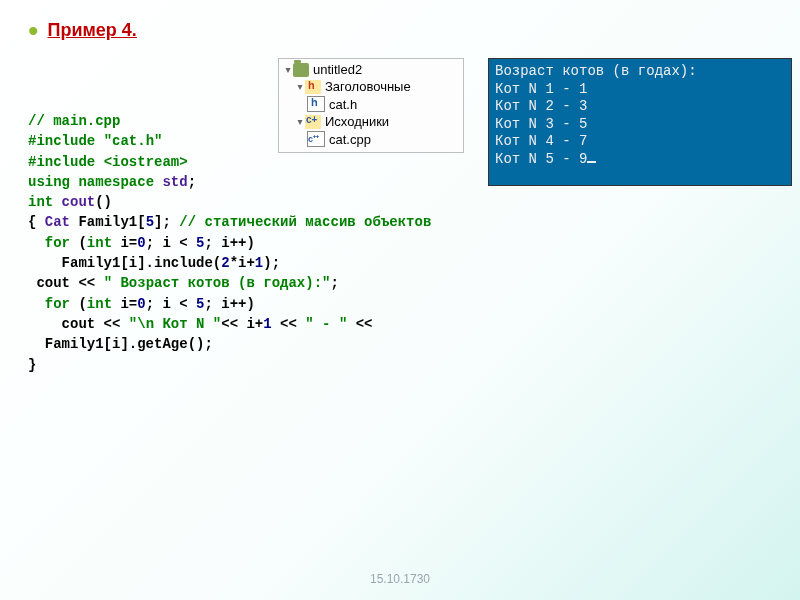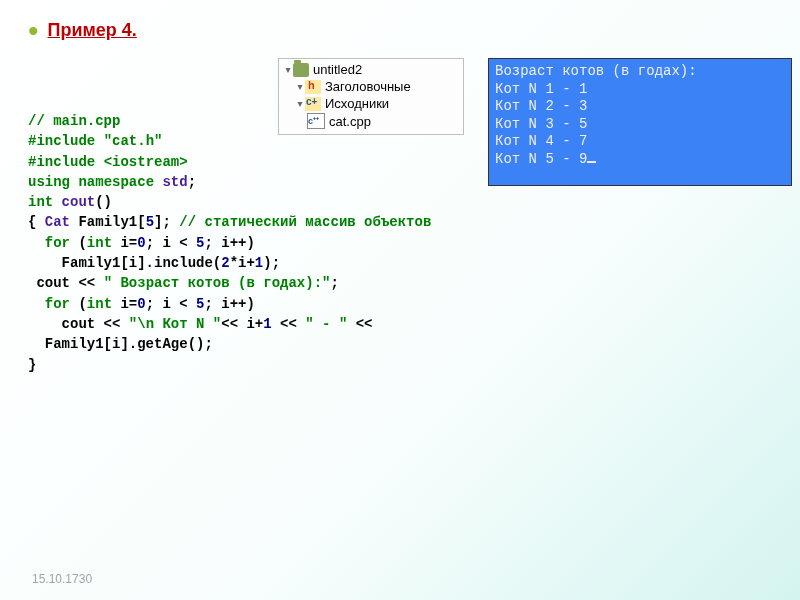--- a/index.html
+++ b/index.html
@@ -14,21 +14,21 @@
   .slide{padding:20px 36px 0 28px}
   .title-row{font-size:18px}
   .bullet{color:#8fba2f;font-size:30px;line-height:18px;vertical-align:middle;margin-right:4px}
   .title{color:#c00000;font-weight:bold;text-decoration:underline}
   .code{font-family:Liberation Mono, monospace;font-size:14px;font-weight:bold;line-height:1.45;margin-top:70px}
   .code div{white-space:pre}
   .c-green{color:#008000}
   .c-blue{color:#000080}
   .c-maroon{color:#4c1d95}
   .c-black{color:#000}
-  .footer{position:absolute;bottom:14px;left:32px;right:32px;display:flex;justify-content:flex-start;color:#9aa6ad;font-size:12px}
+  .footer{position:absolute;bottom:14px;left:32px;right:32px;display:flex;justify-content:center;color:#9aa6ad;font-size:12px}
   
   .tree{
     position:absolute;top:58px;left:278px;width:180px;
     background:#fdfdfd;border:1px solid #bfbfbf;
     font-size:13px;padding:2px 2px 4px 2px;
     font-family:Tahoma,Arial,sans-serif;
   }
   .tree-row{display:flex;align-items:center;padding:1px 2px}
   .tree-row.sel{background:#cfe3ff}
   .tri{width:10px;text-align:center;color:#666;font-size:10px}
@@ -42,21 +42,21 @@
   .ico-hfold::after{content:"h";position:absolute;left:3px;top:-1px;color:#c23b1e;font-size:11px;font-weight:bold}
   .ico-h{background:#fff;border:1px solid #888}
   .ico-h::after{content:"h";position:absolute;left:3px;top:-1px;color:#2a5aa0;font-size:11px;font-weight:bold}
   .ico-cfold{background:#ffe8a0}
   .ico-cfold::after{content:"c+";position:absolute;left:1px;top:-1px;color:#2a5aa0;font-size:10px;font-weight:bold}
   .ico-cpp{background:#fff;border:1px solid #888}
   .ico-cpp::after{content:"c⁺⁺";position:absolute;left:0;top:0;color:#2a5aa0;font-size:9px;font-weight:bold}
   
   .console{
     position:absolute;top:58px;left:488px;width:290px;height:118px;
-    background:#3b82f6;color:#eee;
+    background:#0369a1;color:#eee;
     font-family:"Courier New",monospace;font-size:14px;
     padding:4px 6px;white-space:pre;line-height:1.25;
     border:1px solid #333;
   }
   .cursor{display:inline-block;width:9px;height:2px;background:#eee;vertical-align:baseline}
 </style>
 </head>
 <body>
 
 <div class="slide">
@@ -86,20 +86,24 @@
   <div class="tree-row">
     <span class="tri">▾</span>
     <span class="ico ico-folder"></span>
     <span>untitled2</span>
   </div>
   <div class="tree-row ind1">
     <span class="tri">▾</span>
     <span class="ico ico-hfold"></span>
     <span>Заголовочные</span>
   </div>
+  <div class="tree-row ind2">
+    <span class="ico ico-h"></span>
+    <span>cat.h</span>
+  </div>
   <div class="tree-row ind1">
     <span class="tri">▾</span>
     <span class="ico ico-cfold"></span>
     <span>Исходники</span>
   </div>
   <div class="tree-row ind2">
     <span class="ico ico-cpp"></span>
     <span>cat.cpp</span>
   </div>
 </div>

